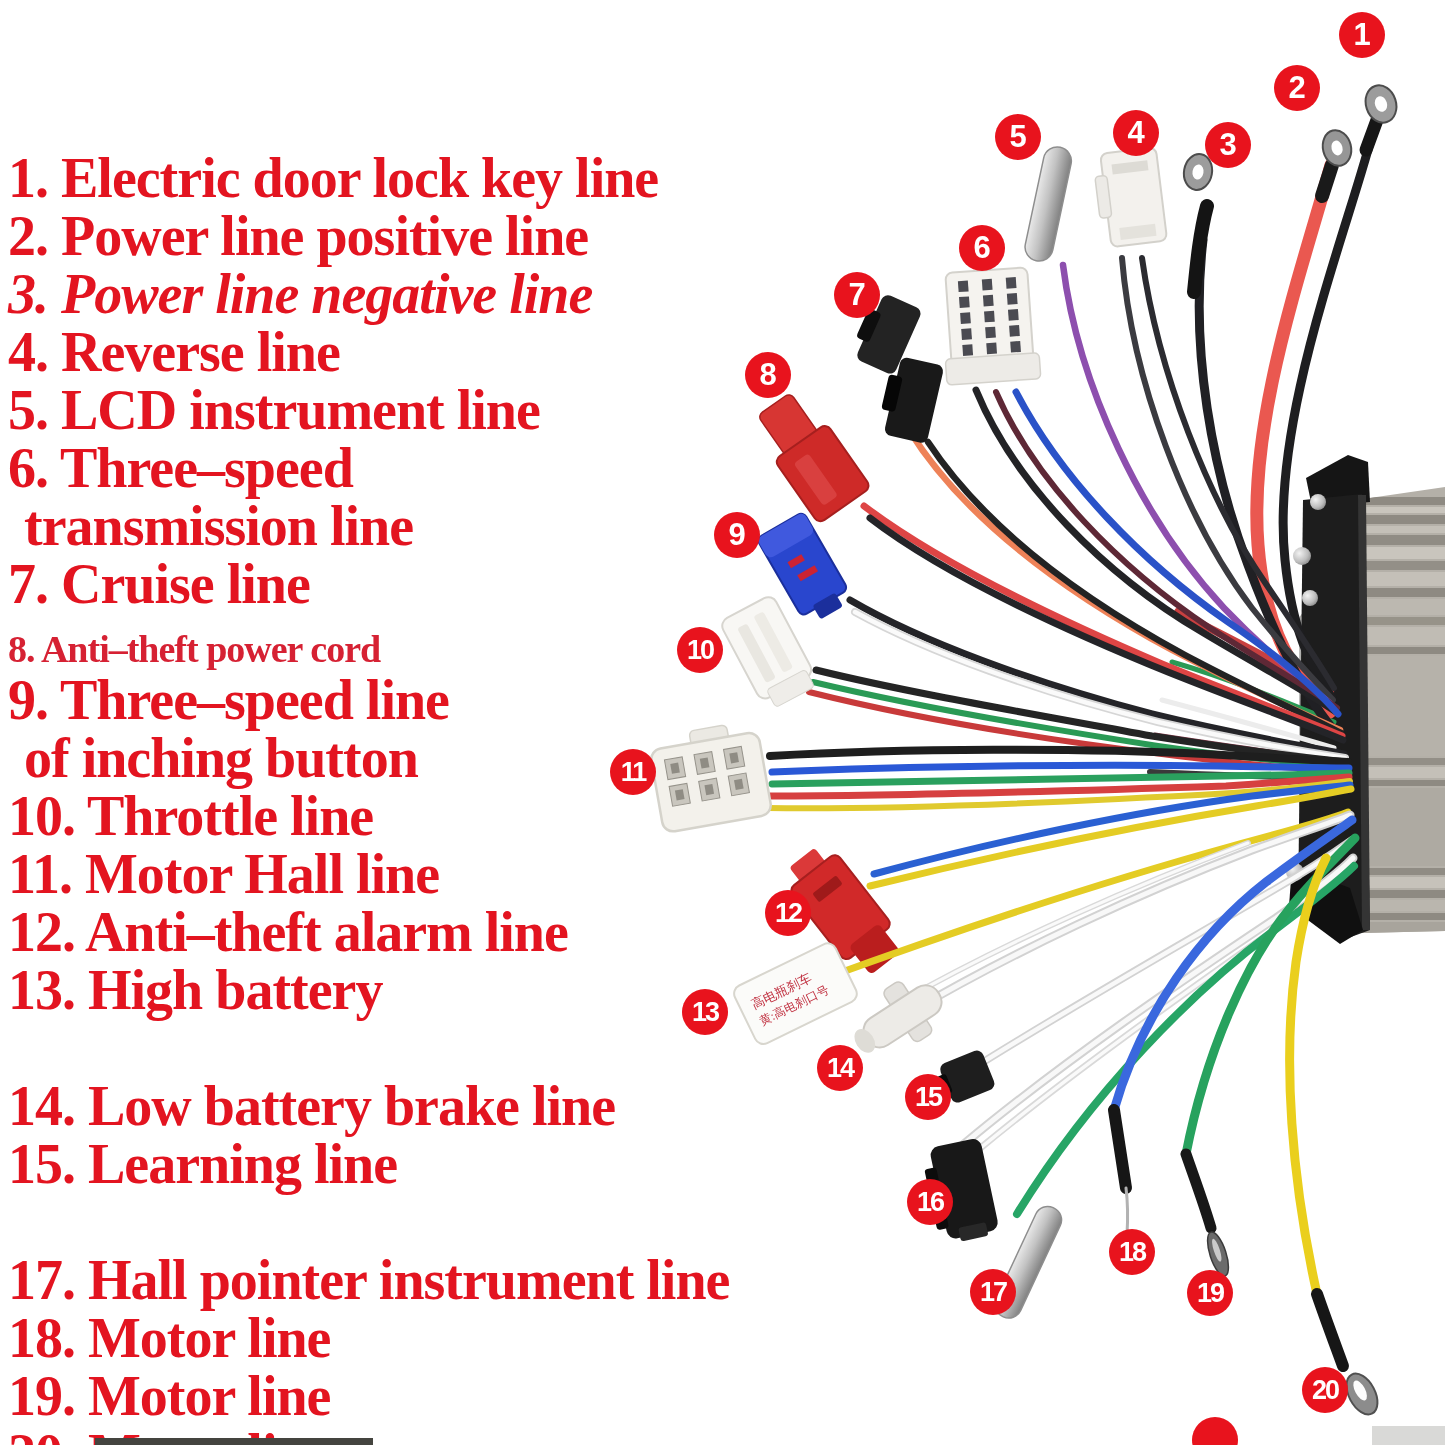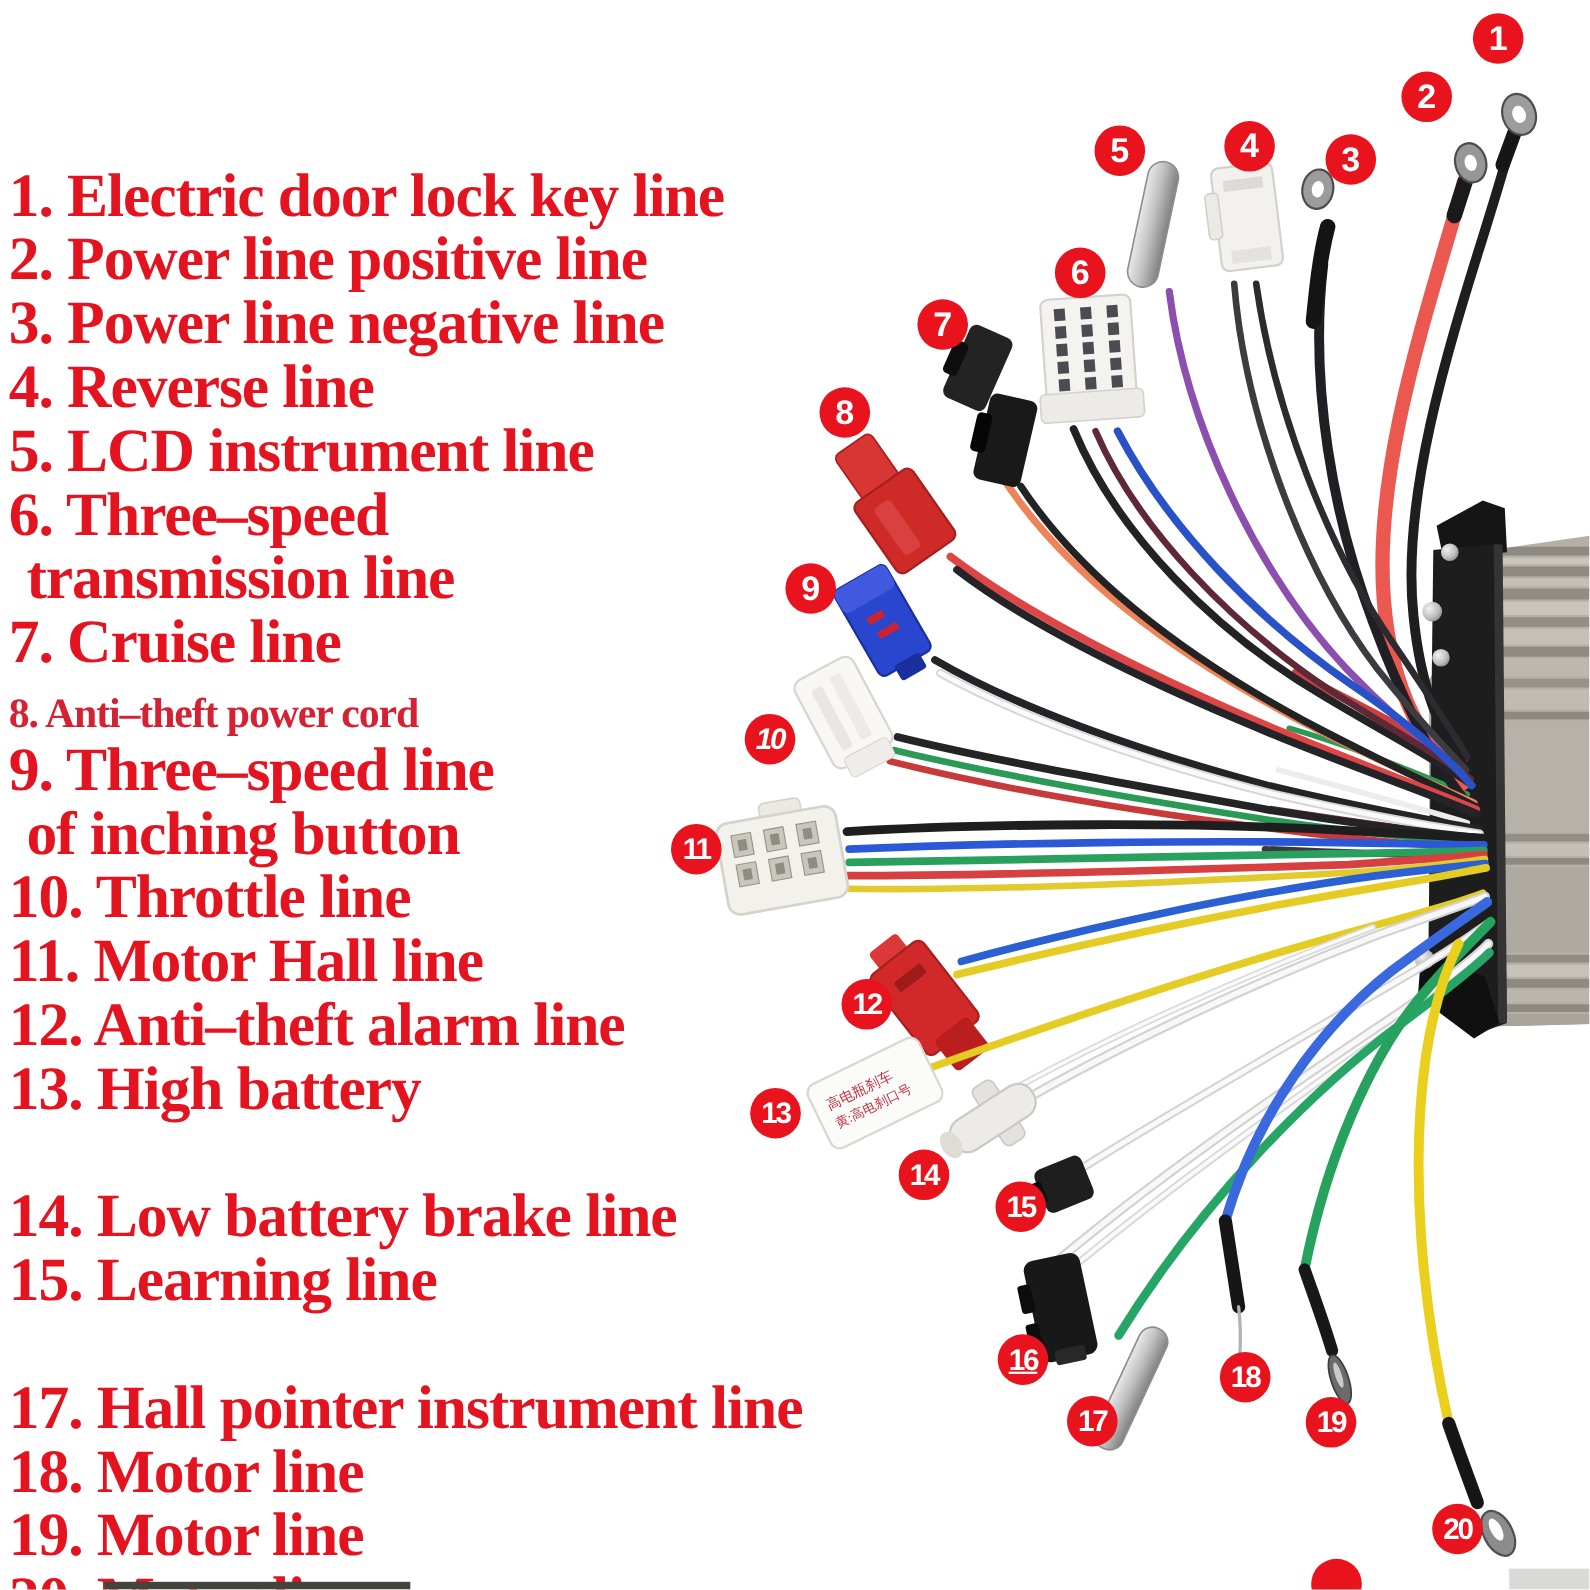--- a/index.html
+++ b/index.html
@@ -330,21 +330,21 @@
     </g>
     <g transform="rotate(-28 1362 1394)">
       <ellipse cx="1362" cy="1394" rx="13" ry="22" fill="#8c8c8c" stroke="#505050" stroke-width="2"></ellipse>
       <ellipse cx="1362" cy="1390" rx="5" ry="11" fill="#fdfdfd"></ellipse>
     </g>
   </svg>
 
   <div id="legend">
       <div class="legend-line" style="top: 113px; left: 8px;">1. Electric door lock key line</div>
       <div class="legend-line" style="top: 171px; left: 8px;">2. Power line positive line</div>
-      <div class="legend-line" style="top: 229px; left: 8px;">3. Power line negative line</div>
+      <div class="legend-line" style="top: 229px; left: 8px; font-style: italic;">3. Power line negative line</div>
       <div class="legend-line" style="top: 287px; left: 8px;">4. Reverse line</div>
       <div class="legend-line" style="top: 345px; left: 8px;">5. LCD instrument line</div>
       <div class="legend-line" style="top: 403px; left: 8px;">6. Three–speed</div>
       <div class="legend-line" style="top: 461px; left: 24px;">transmission line</div>
       <div class="legend-line" style="top: 519px; left: 8px;">7. Cruise line</div>
       <div class="legend-line small" style="top: 577px; left: 8px;">8. Anti–theft power cord</div>
       <div class="legend-line" style="top: 635px; left: 8px;">9. Three–speed line</div>
       <div class="legend-line" style="top: 693px; left: 24px;">of inching button</div>
       <div class="legend-line" style="top: 751px; left: 8px;">10. Throttle line</div>
       <div class="legend-line" style="top: 809px; left: 8px;">11. Motor Hall line</div>
@@ -362,27 +362,27 @@
     <div class="badge partial" style="left:1192px;top:1417px;"></div>
   <div class="badge" style="left: 1339px; top: 12px;">1</div>
       <div class="badge" style="left: 1274px; top: 65px;">2</div>
       <div class="badge" style="left: 1205px; top: 122px;">3</div>
       <div class="badge" style="left: 1113px; top: 110px;">4</div>
       <div class="badge" style="left: 995px; top: 114px;">5</div>
       <div class="badge" style="left: 959px; top: 225px;">6</div>
       <div class="badge" style="left: 834px; top: 272px;">7</div>
       <div class="badge" style="left: 745px; top: 352px;">8</div>
       <div class="badge" style="left: 714px; top: 512px;">9</div>
-      <div class="badge two" style="left: 677px; top: 649px; font-style: italic;">10</div>
+      <div class="badge two" style="left: 677px; top: 627px;">10</div>
       <div class="badge two" style="left: 610px; top: 749px;">11</div>
       <div class="badge two" style="left: 765px; top: 890px;">12</div>
       <div class="badge two" style="left: 682px; top: 989px;">13</div>
       <div class="badge two" style="left: 817px; top: 1045px;">14</div>
       <div class="badge two" style="left: 905px; top: 1074px;">15</div>
-      <div class="badge two" style="left: 907px; top: 1213px; text-decoration: underline;">16</div>
+      <div class="badge two" style="left: 907px; top: 1179px;">16</div>
       <div class="badge two" style="left: 970px; top: 1269px;">17</div>
       <div class="badge two" style="left: 1109px; top: 1229px;">18</div>
       <div class="badge two" style="left: 1187px; top: 1270px; text-align: right;">19</div>
       <div class="badge two" style="left: 1302px; top: 1367px;">20</div>
     </div>
 
   <div class="stray" style="left:95px;top:1438px;width:278px;height:7px;background:#44443f;"></div>
   <div class="stray" style="left:1372px;top:1426px;width:73px;height:19px;background:#d9d9d7;"></div>
 </div>
 

